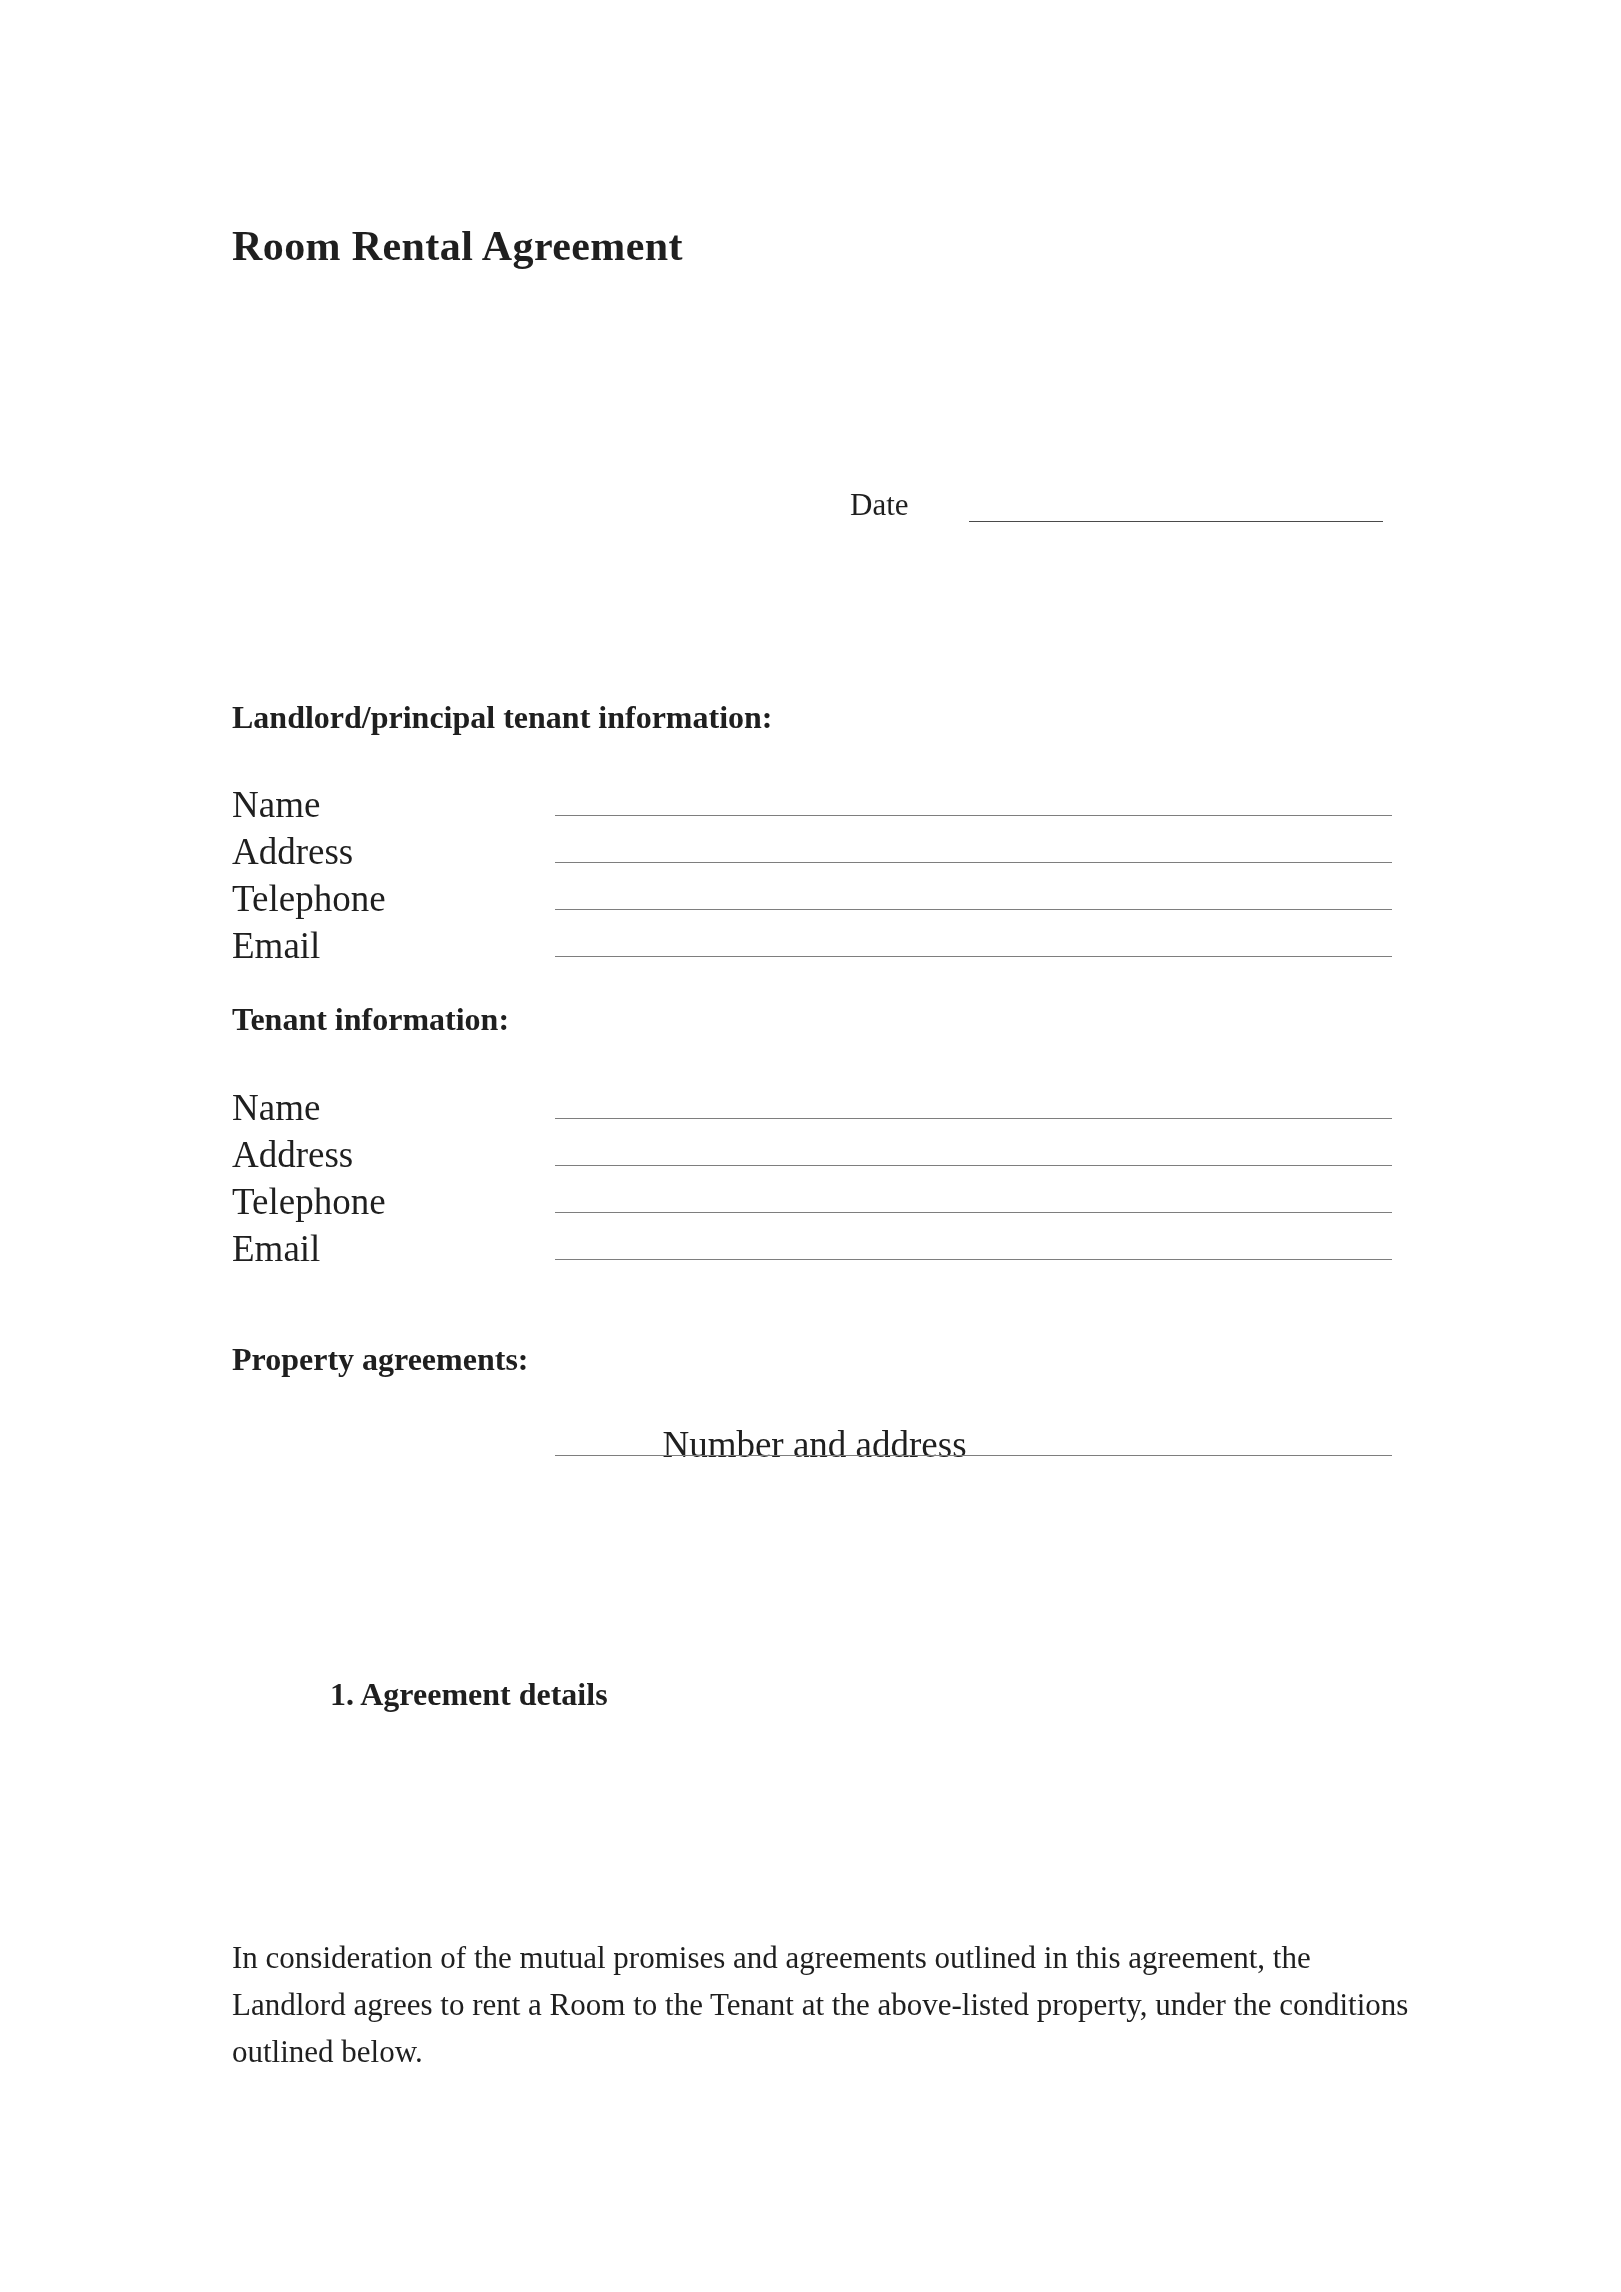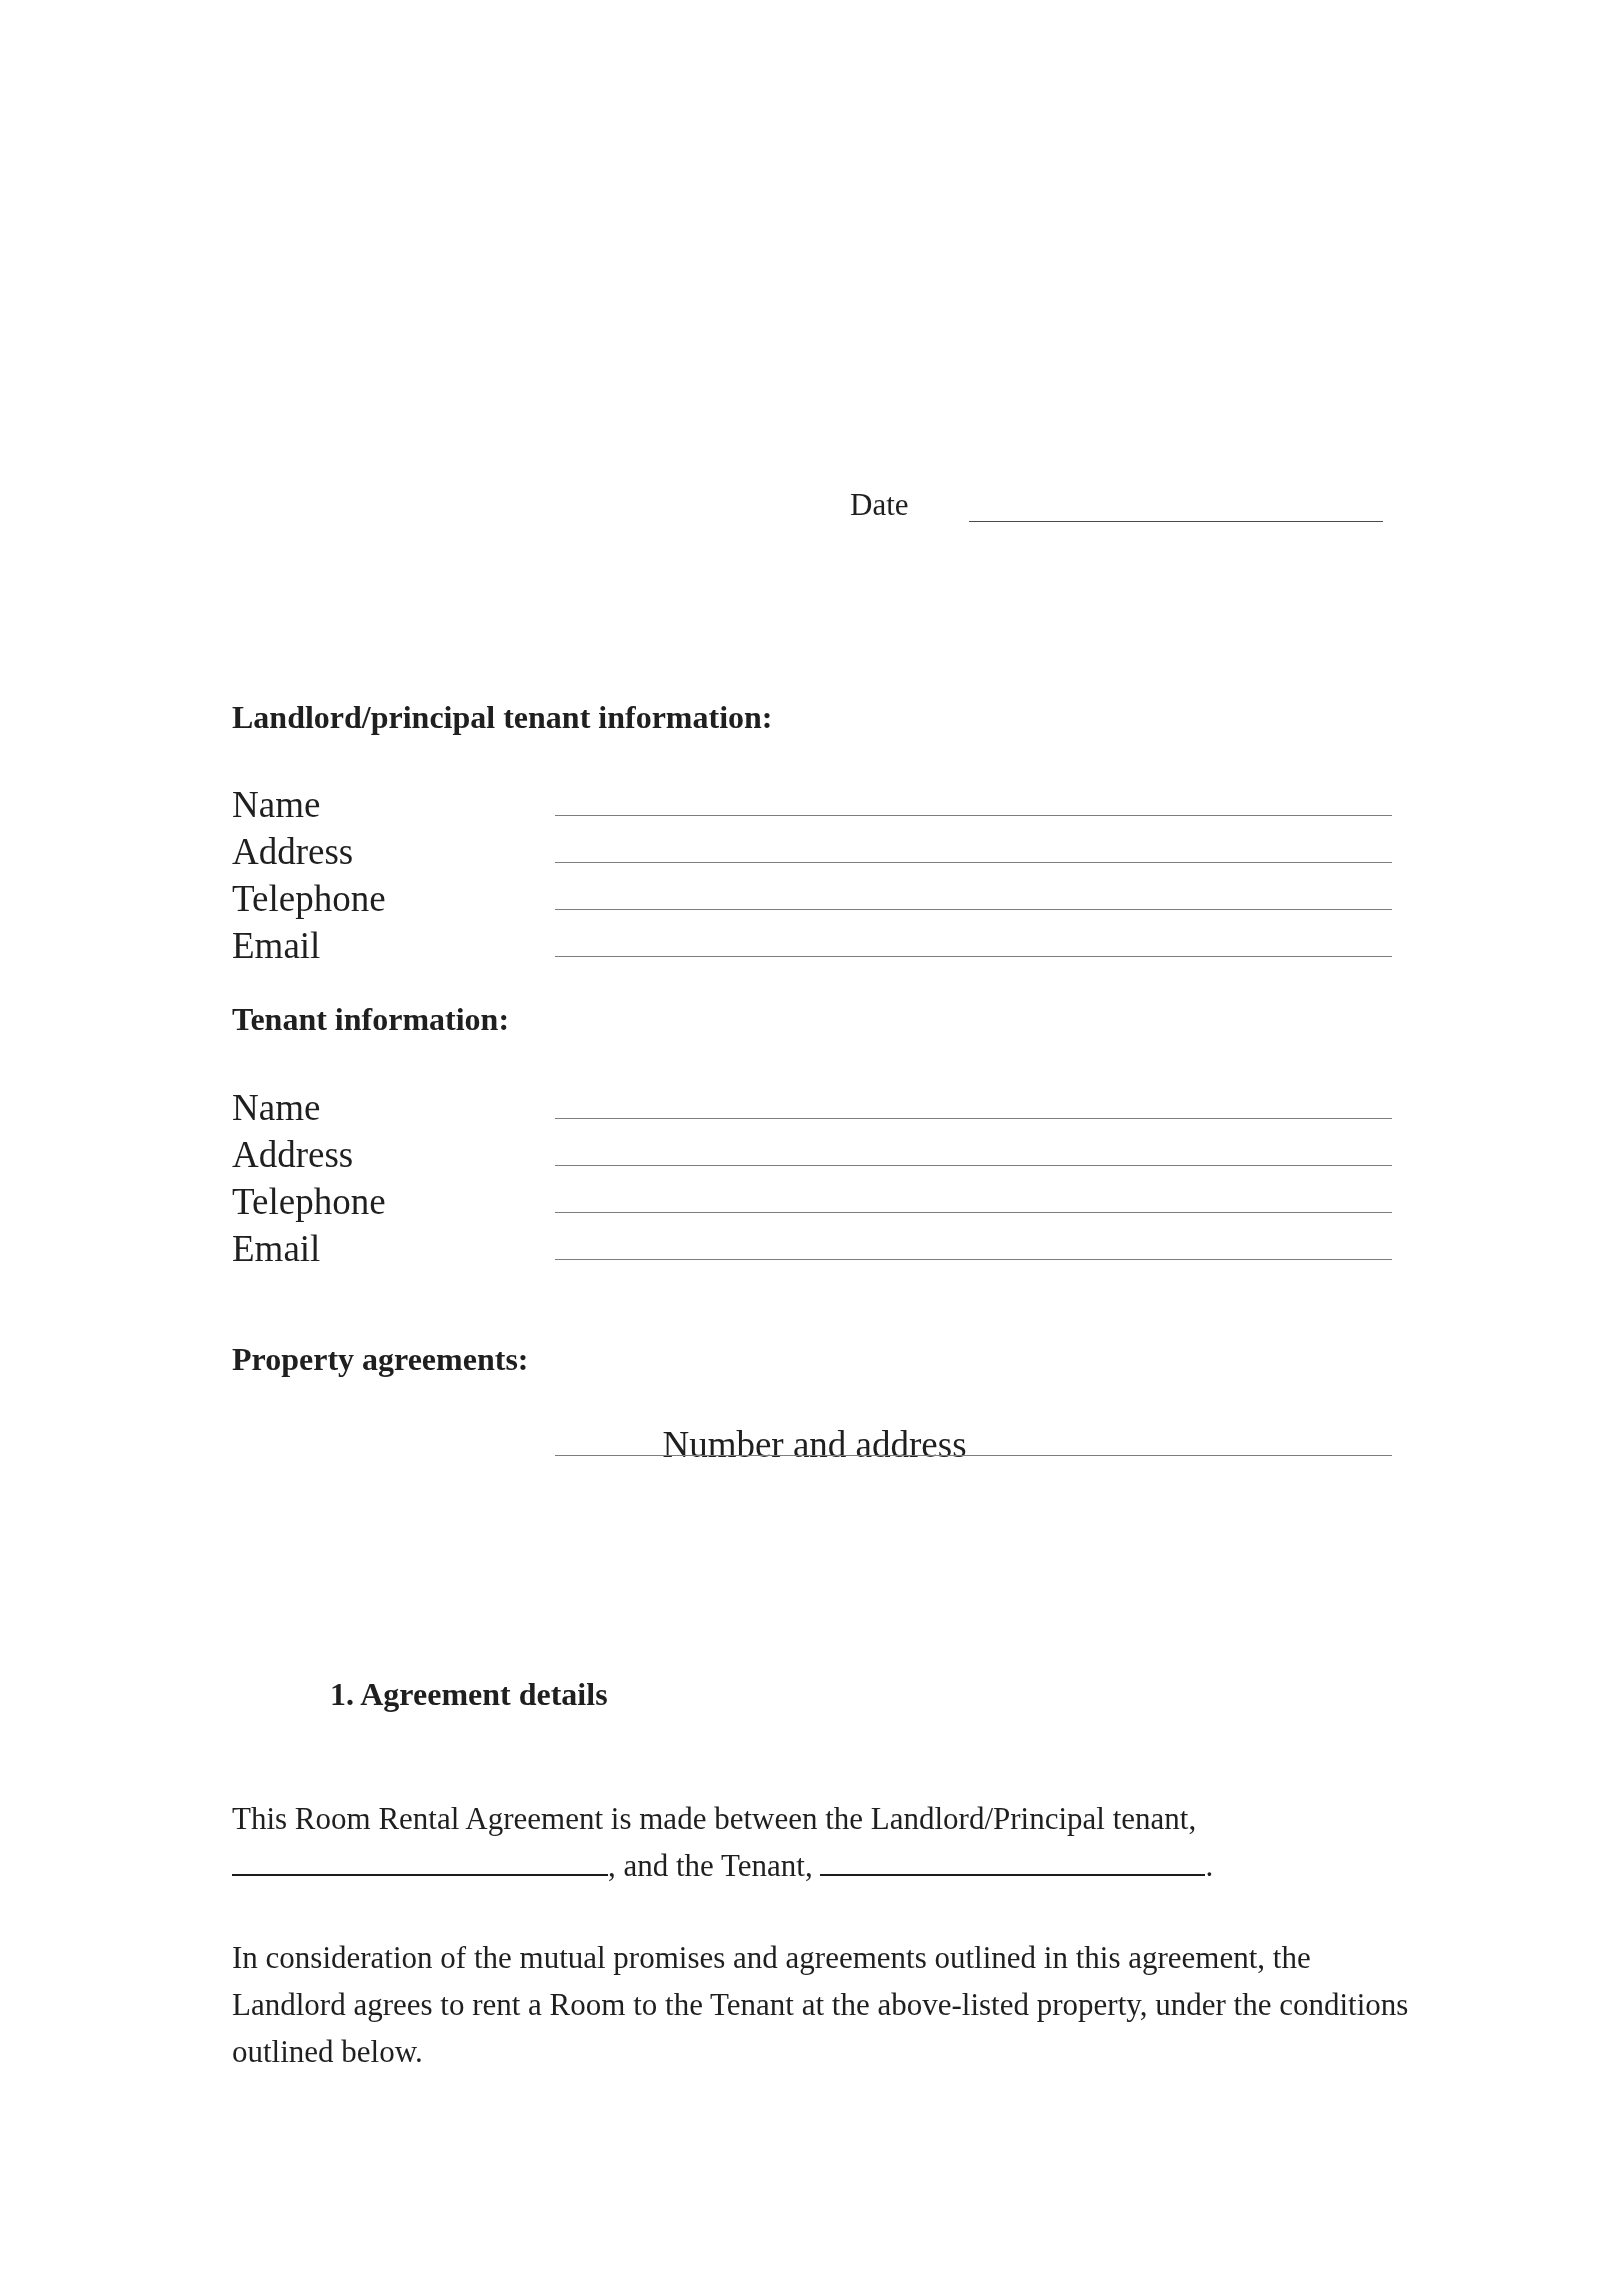--- a/index.html
+++ b/index.html
@@ -90,20 +90,21 @@
     border-bottom:2.7px solid var(--blank-line);
   }
   .blank-1{width:376px;}
   .blank-2{width:385px;}
 </style>
 </head>
 <body>
 
 <div class="page">
 
+  <div class="doc-title">Room Rental Agreement</div>
 
   <div class="date-row">
     <span class="date-label">Date</span><span class="date-line"></span>
   </div>
 
   <div class="section-heading h-landlord">Landlord/principal tenant information:</div>
 
   <div class="fields f-landlord">
     <div class="field-row">
       <span class="field-label">Name</span>
@@ -148,18 +149,17 @@
 
   <div class="fields f-property">
     <div class="field-row">
       <span class="field-label">Number and address</span>
       <span class="field-line"></span>
     </div>
   </div>
 
   <div class="agreement-heading">1. Agreement details</div>
 
-  <p class="para p-intro"><span>This Room Rental Agreement is made between the Landlord/Principal tenant,</span><br><span class="blank blank-1"></span><span>, and the Tenant,</span> <span class="blank blank-2"></span><span>.</span></p>
 
   <p class="para p-body">In consideration of the mutual promises and agreements outlined in this agreement, the Landlord agrees to rent a Room to the Tenant at the above-listed property, under the conditions outlined below.</p>
 
 </div>
 
 
 </body></html>

